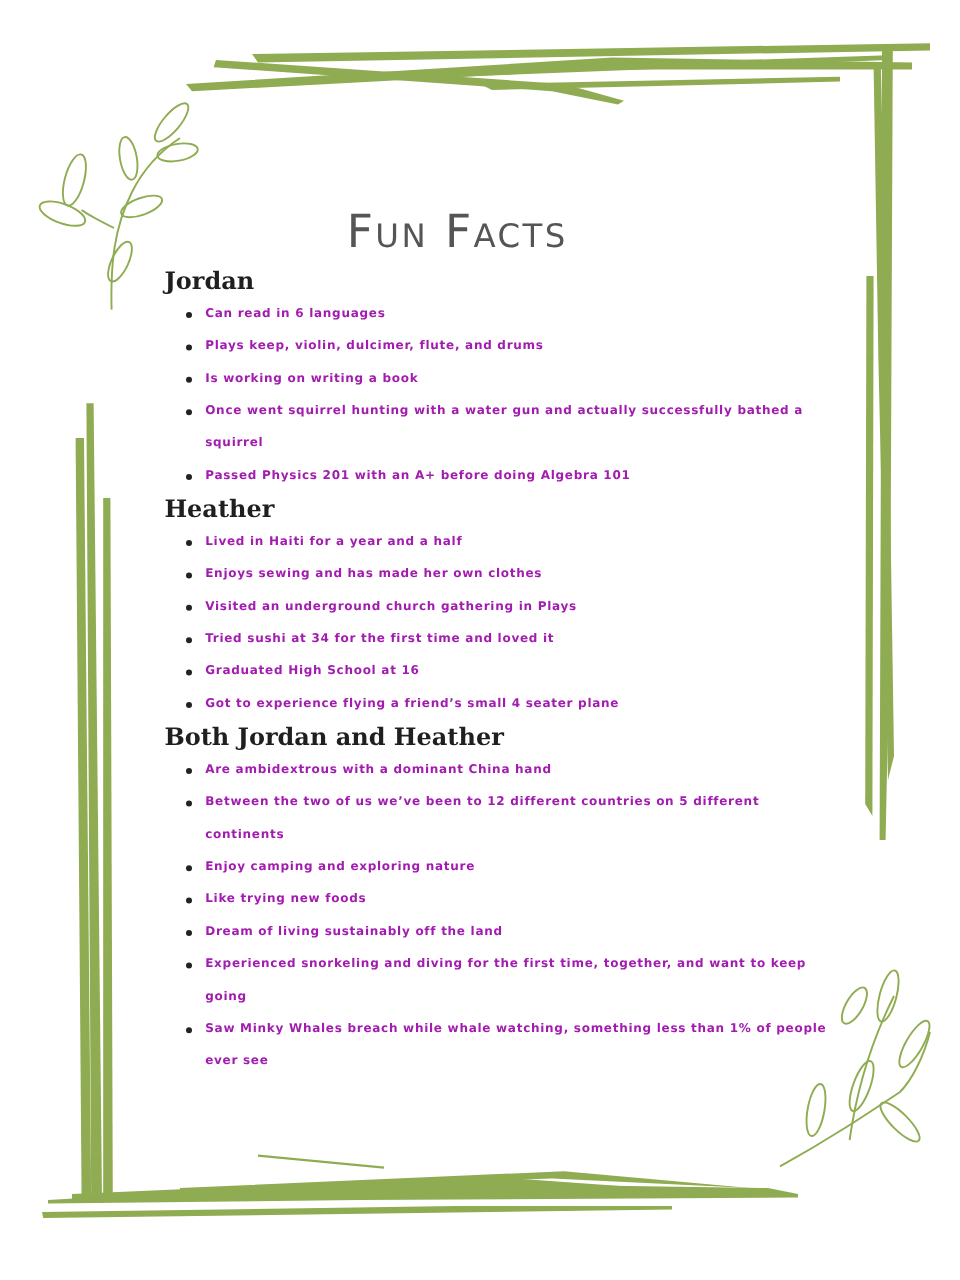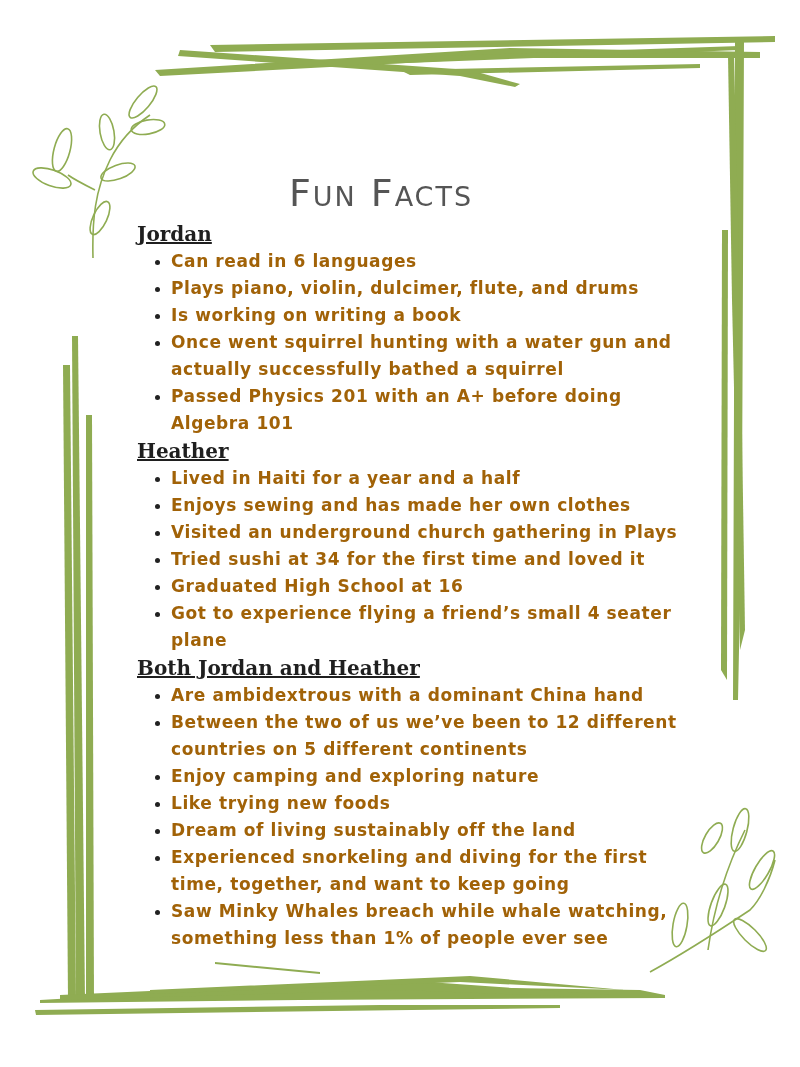--- a/index.html
+++ b/index.html
@@ -11,27 +11,27 @@
   .frame { position: absolute; left: 0; top: 0; width: 800px; height: 1067px; pointer-events: none; }
   .title {
     position: absolute; left: 0; width: 762px; top: 146px;
     text-align: center; font-family: "DejaVu Sans", sans-serif;
     font-size: 38px; color: #555555; letter-spacing: 2px;
     font-variant: small-caps; font-weight: normal;
   }
   .content { position: absolute; left: 137px; top: 220px; width: 560px; }
   .section-heading {
     font-family: "DejaVu Serif", serif; font-weight: bold;
-    font-size: 20px; color: #1f1f1f; margin: 0; line-height: 28px; text-decoration: underline;
+    font-size: 20px; color: #1f1f1f; margin: 0; line-height: 28px;
   }
   ul.facts { list-style: none; margin: 0; padding: 0 0 0 16px; }
   ul.facts li {
     position: relative; padding-left: 18px;
-    font-family: "DejaVu Sans", sans-serif; font-size: 17px;
-    color: #a16207; line-height: 27px; letter-spacing: 0.6px;
+    font-family: "DejaVu Sans", sans-serif; font-size: 10px;
+    color: #a21caf; line-height: 27px; letter-spacing: 0.6px;
     font-weight: bold;
   }
   ul.facts li::before {
     content: ""; position: absolute; left: 2px; top: 12px;
     width: 5px; height: 5px; border-radius: 50%; background: #222;
   }
 </style>
 </head>
 <body>
 
@@ -85,21 +85,21 @@
   </g>
 </svg>
 
 <h1 class="title">Fun Facts</h1>
 
 <div class="content">
   <section>
     <h2 class="section-heading">Jordan</h2>
     <ul class="facts">
       <li>Can read in 6 languages</li>
-      <li>Plays piano, violin, dulcimer, flute, and drums</li>
+      <li>Plays keep, violin, dulcimer, flute, and drums</li>
       <li>Is working on writing a book</li>
       <li>Once went squirrel hunting with a water gun and actually successfully bathed a squirrel</li>
       <li>Passed Physics 201 with an A+ before doing Algebra 101</li>
     </ul>
   </section>
   <section>
     <h2 class="section-heading">Heather</h2>
     <ul class="facts">
       <li>Lived in Haiti for a year and a half</li>
       <li>Enjoys sewing and has made her own clothes</li>

